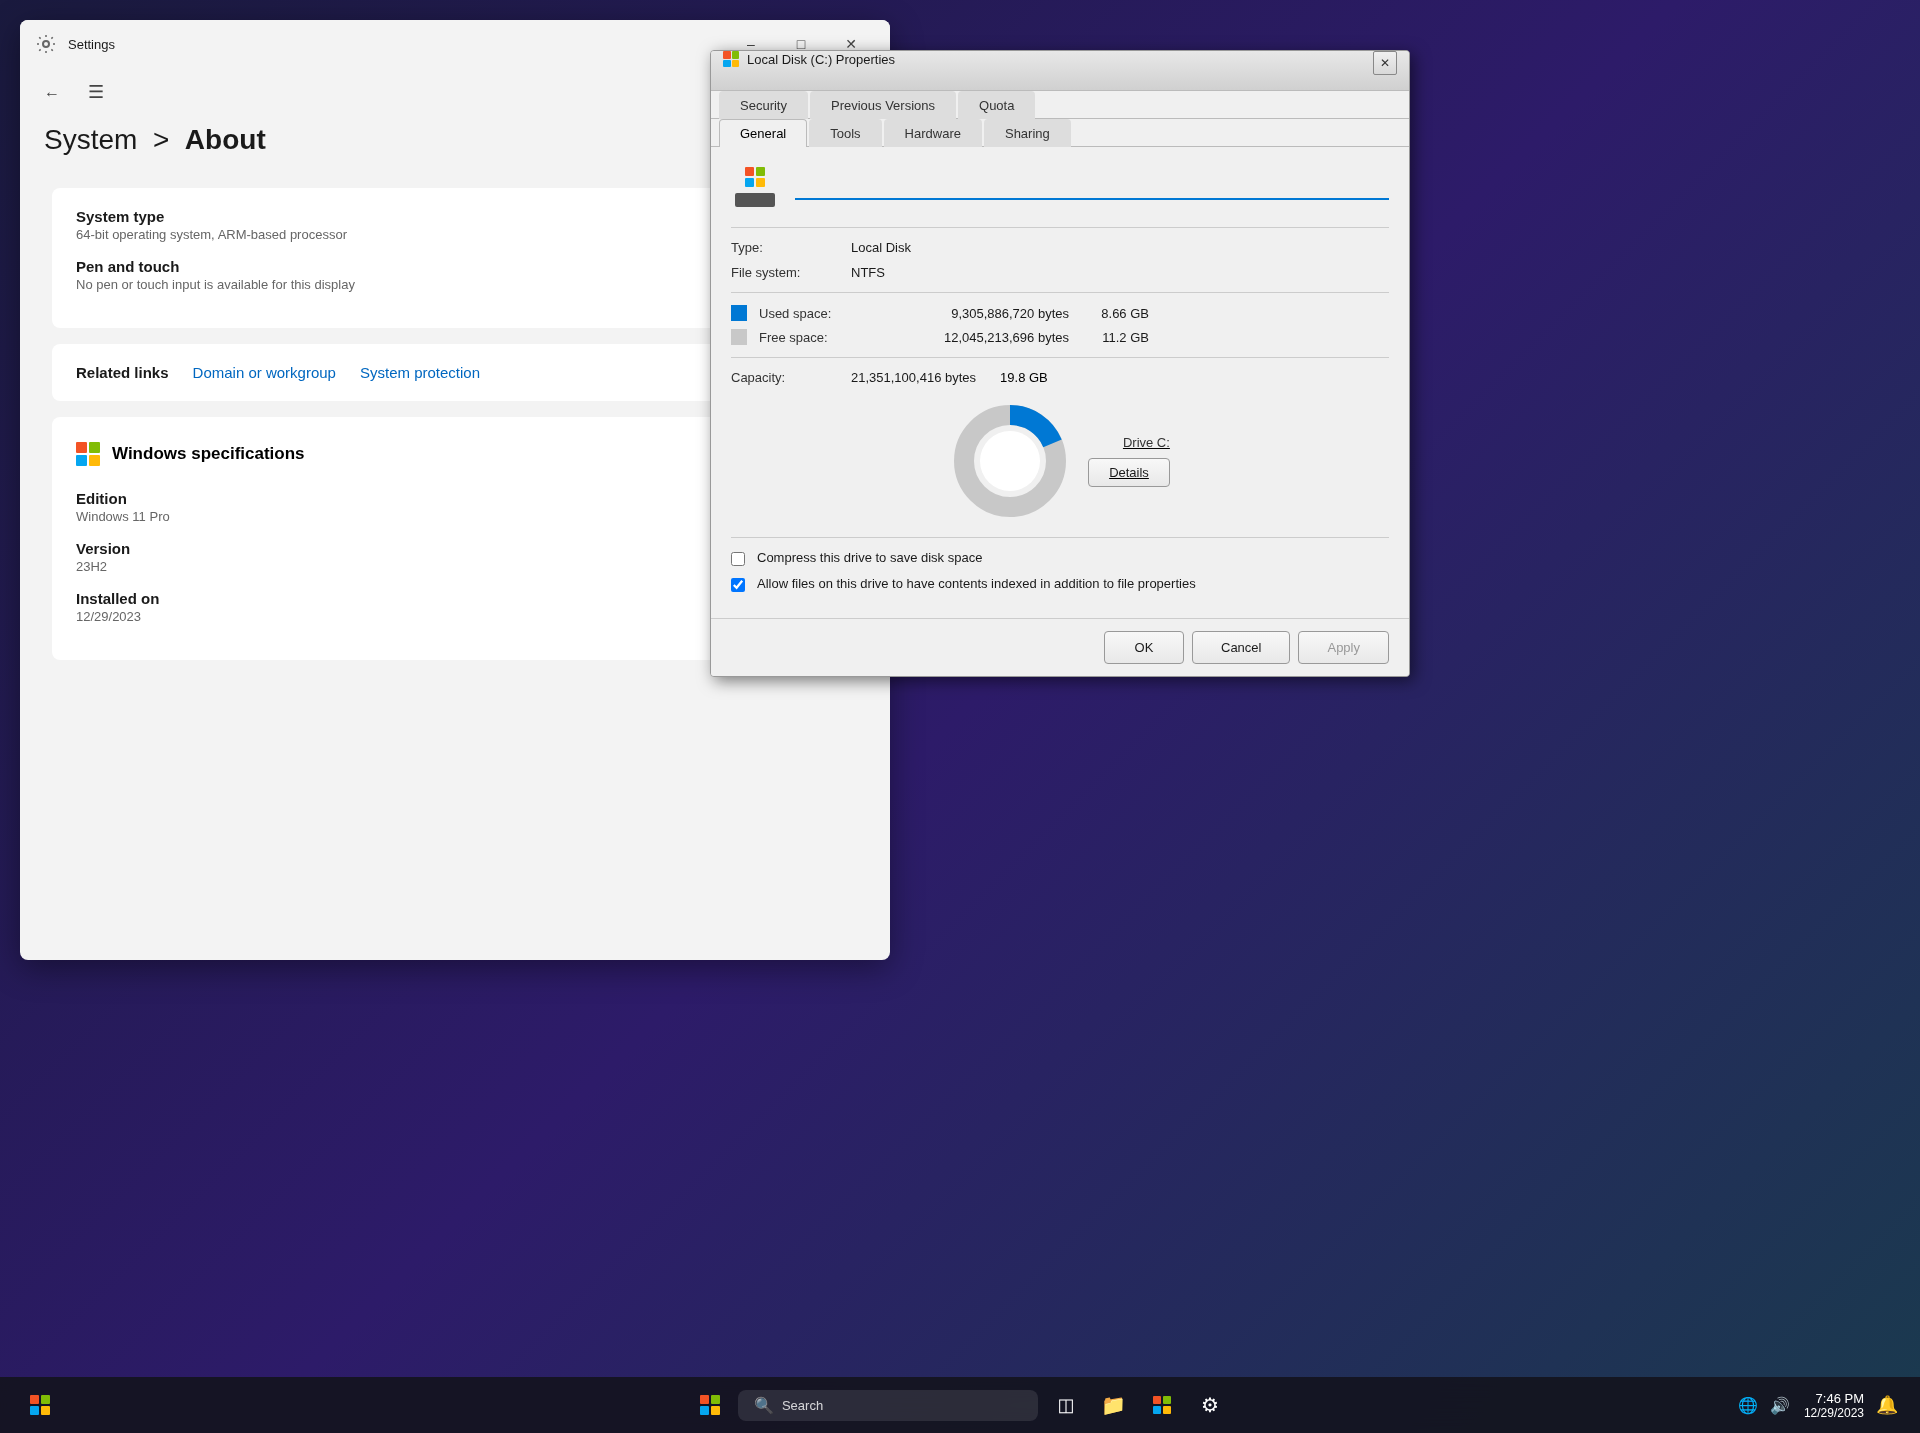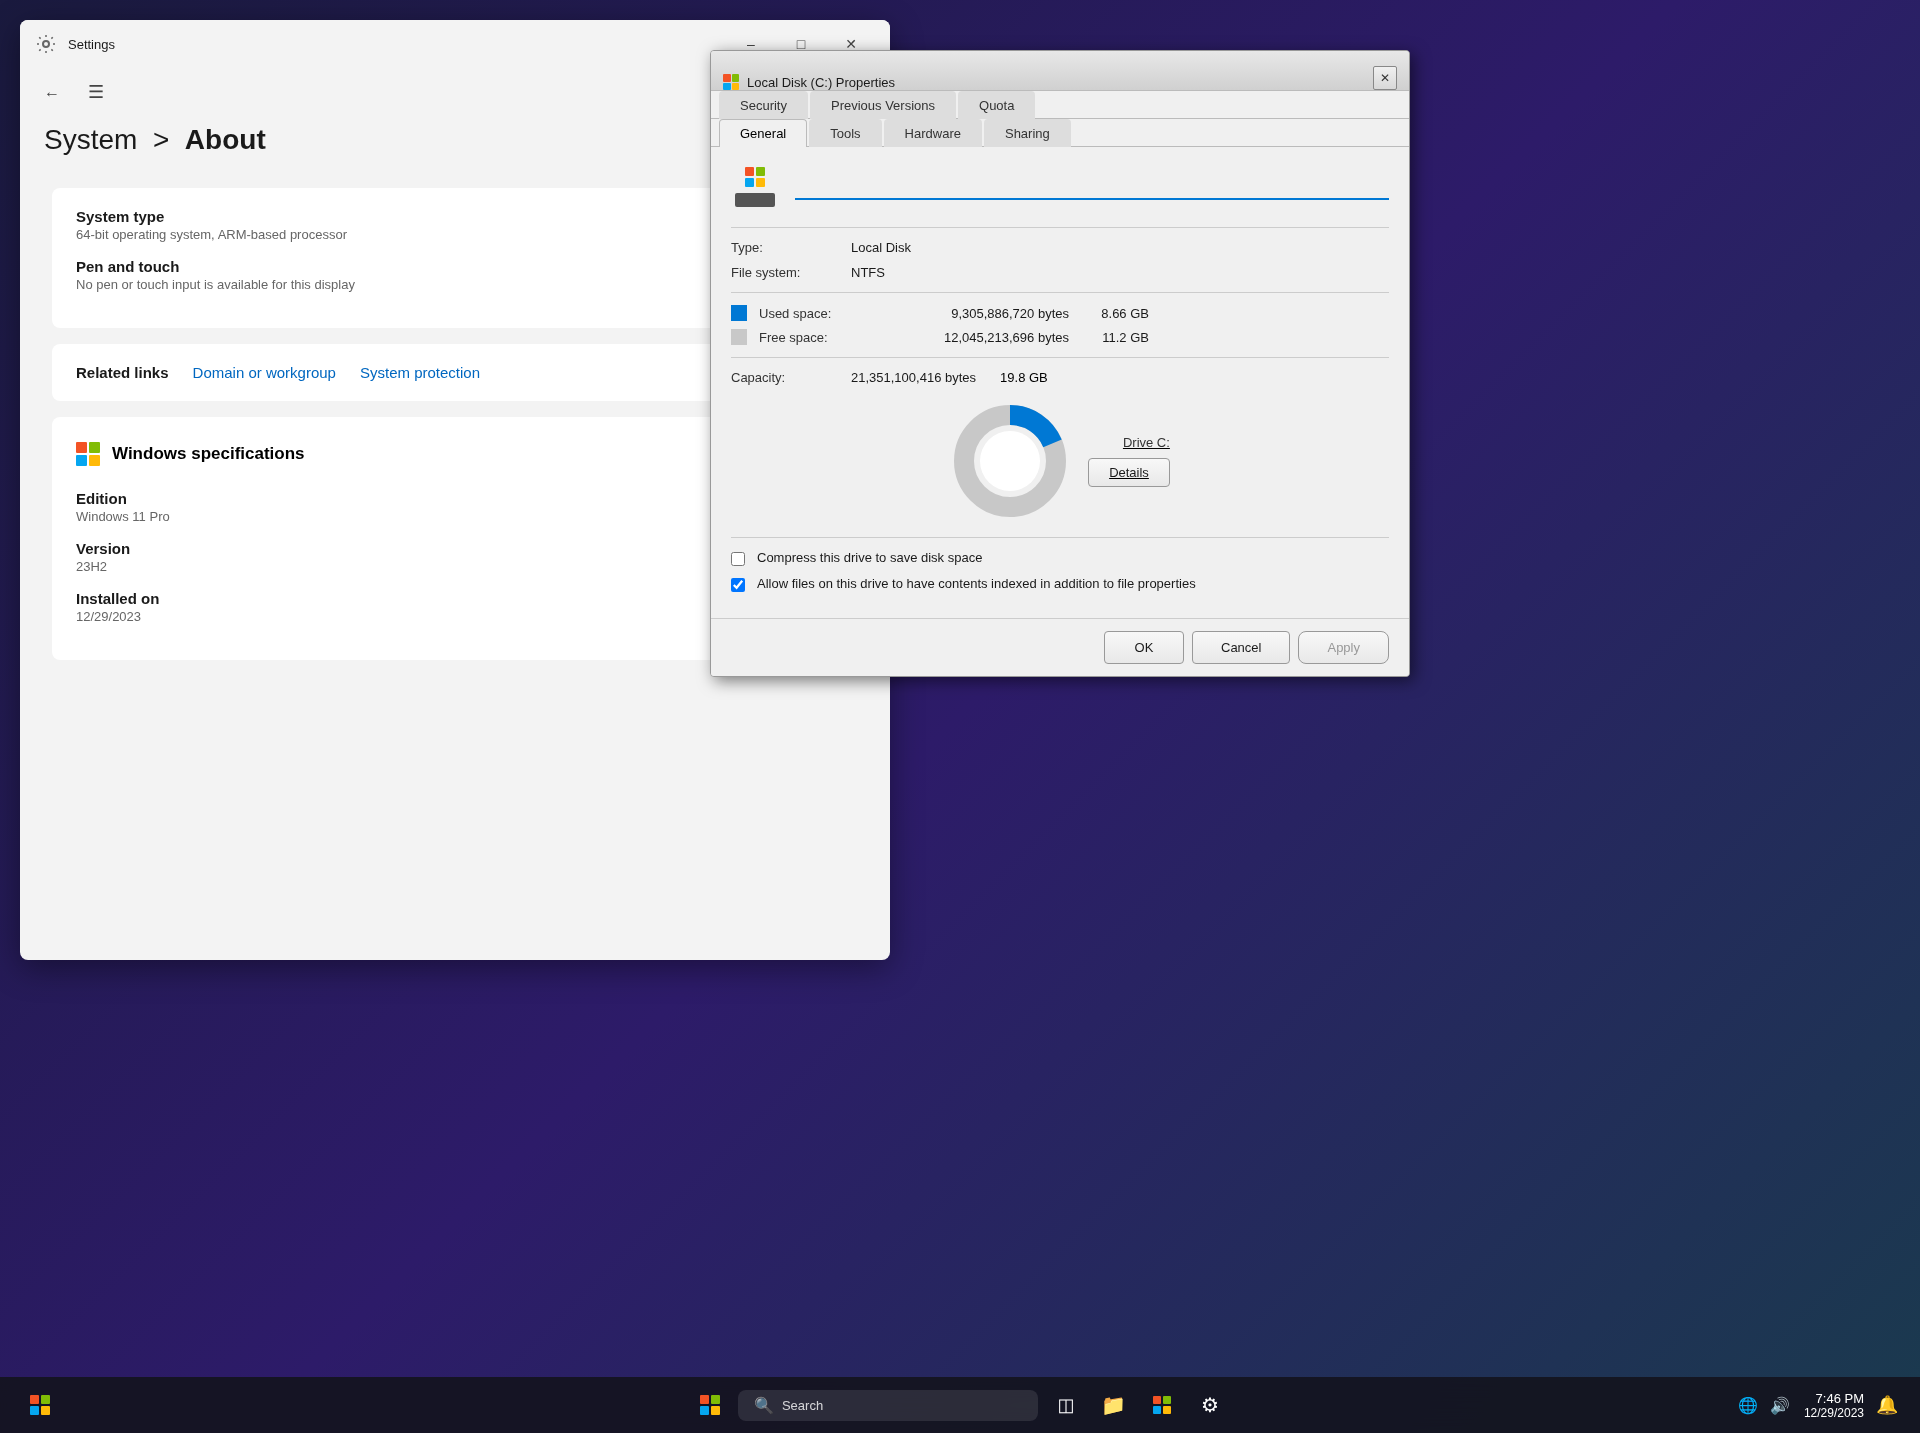--- a/index.html
+++ b/index.html
@@ -238,21 +238,21 @@
       border: 1px solid #999;
       box-shadow: 4px 4px 16px rgba(0,0,0,0.5);
       border-radius: 4px;
       overflow: hidden;
     }
 
     .dialog-titlebar {
       background: linear-gradient(to bottom, #e8e8e8, #d0d0d0);
       height: 40px;
       display: flex;
-      align-items: flex-end;
+      align-items: flex-start;
       padding: 0 12px;
       justify-content: space-between;
       border-bottom: 1px solid #bbb;
     }
 
     .dialog-title-left {
       display: flex;
       align-items: center;
       gap: 8px;
     }
@@ -480,21 +480,21 @@
     .footer-btn {
       padding: 8px 28px;
       border: 1px solid #999;
       background: linear-gradient(to bottom, #f8f8f8, #e8e8e8);
       border-radius: 4px;
       cursor: pointer;
       font-size: 13px;
       color: #1a1a1a;
       min-width: 80px;
     }
-    .footer-btn.apply { color: #999; border-radius: 8px; }
+    .footer-btn.apply { color: #999; }
 
     
     .taskbar {
       position: absolute;
       bottom: 0;
       left: 0;
       width: 100%;
       height: 56px;
       background: rgba(20, 20, 30, 0.92);
       backdrop-filter: blur(20px);

